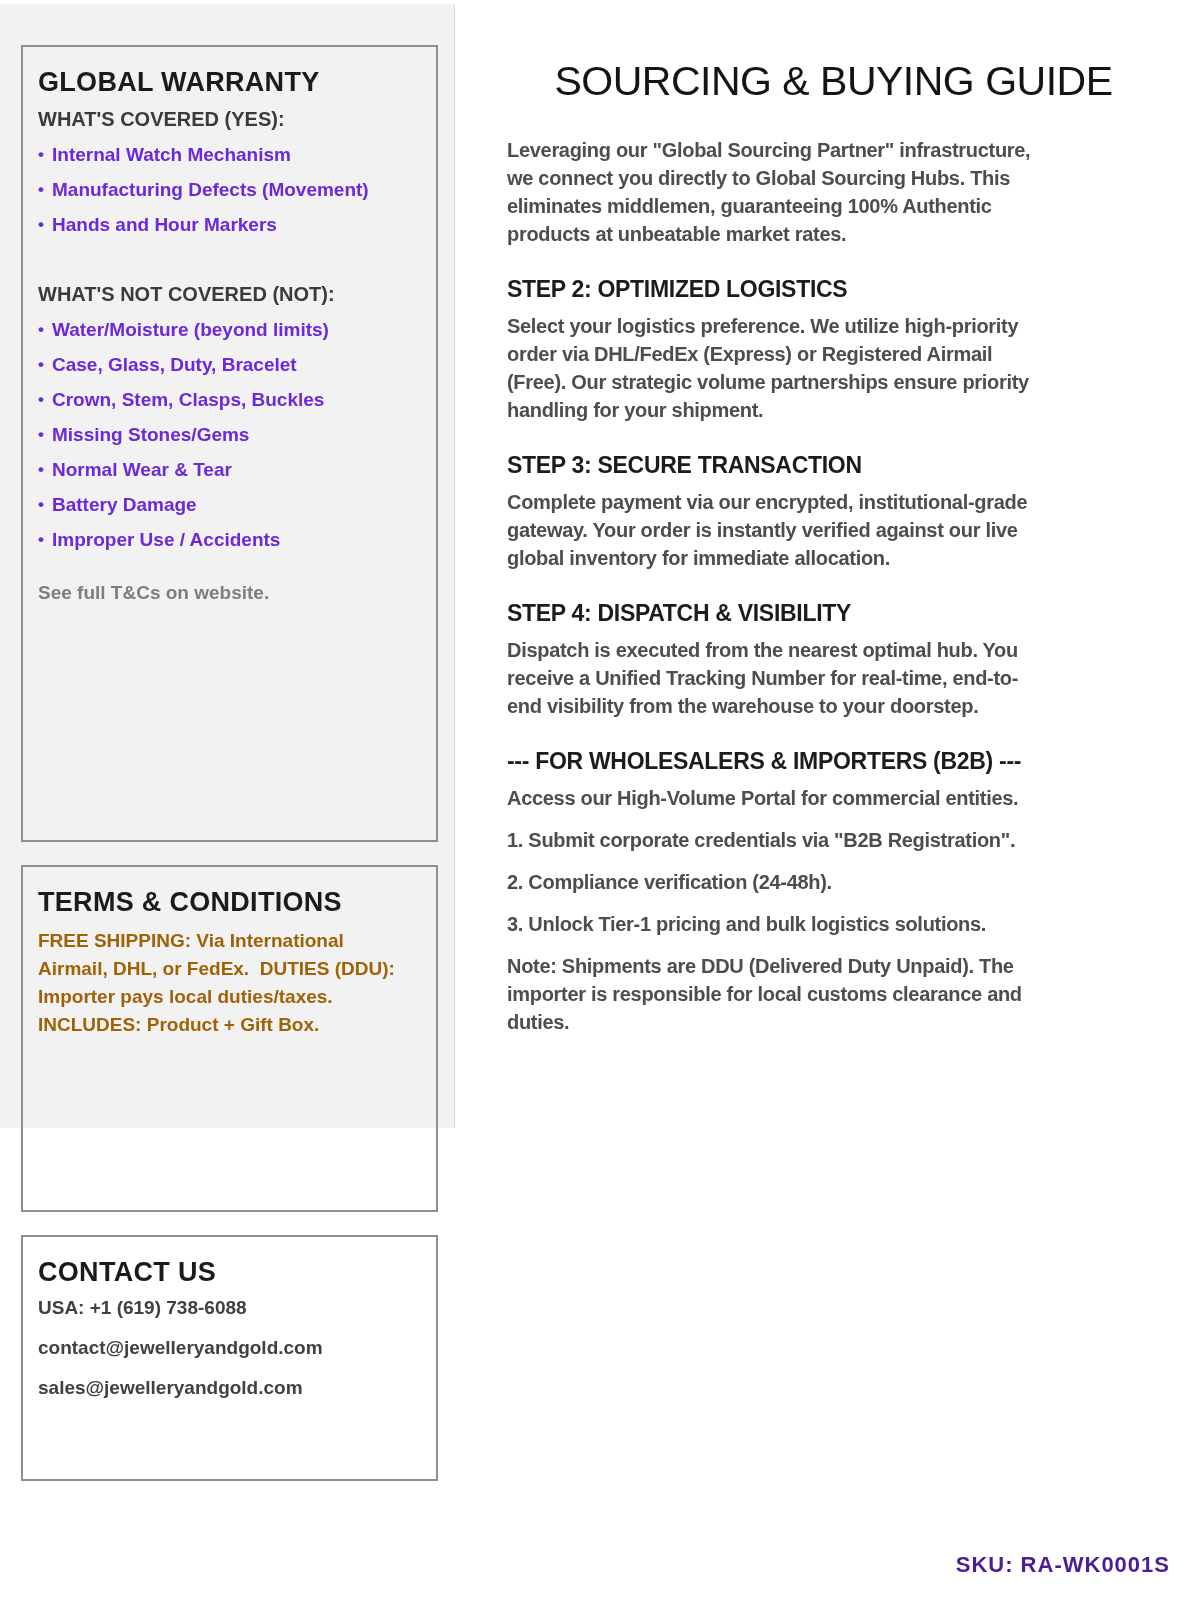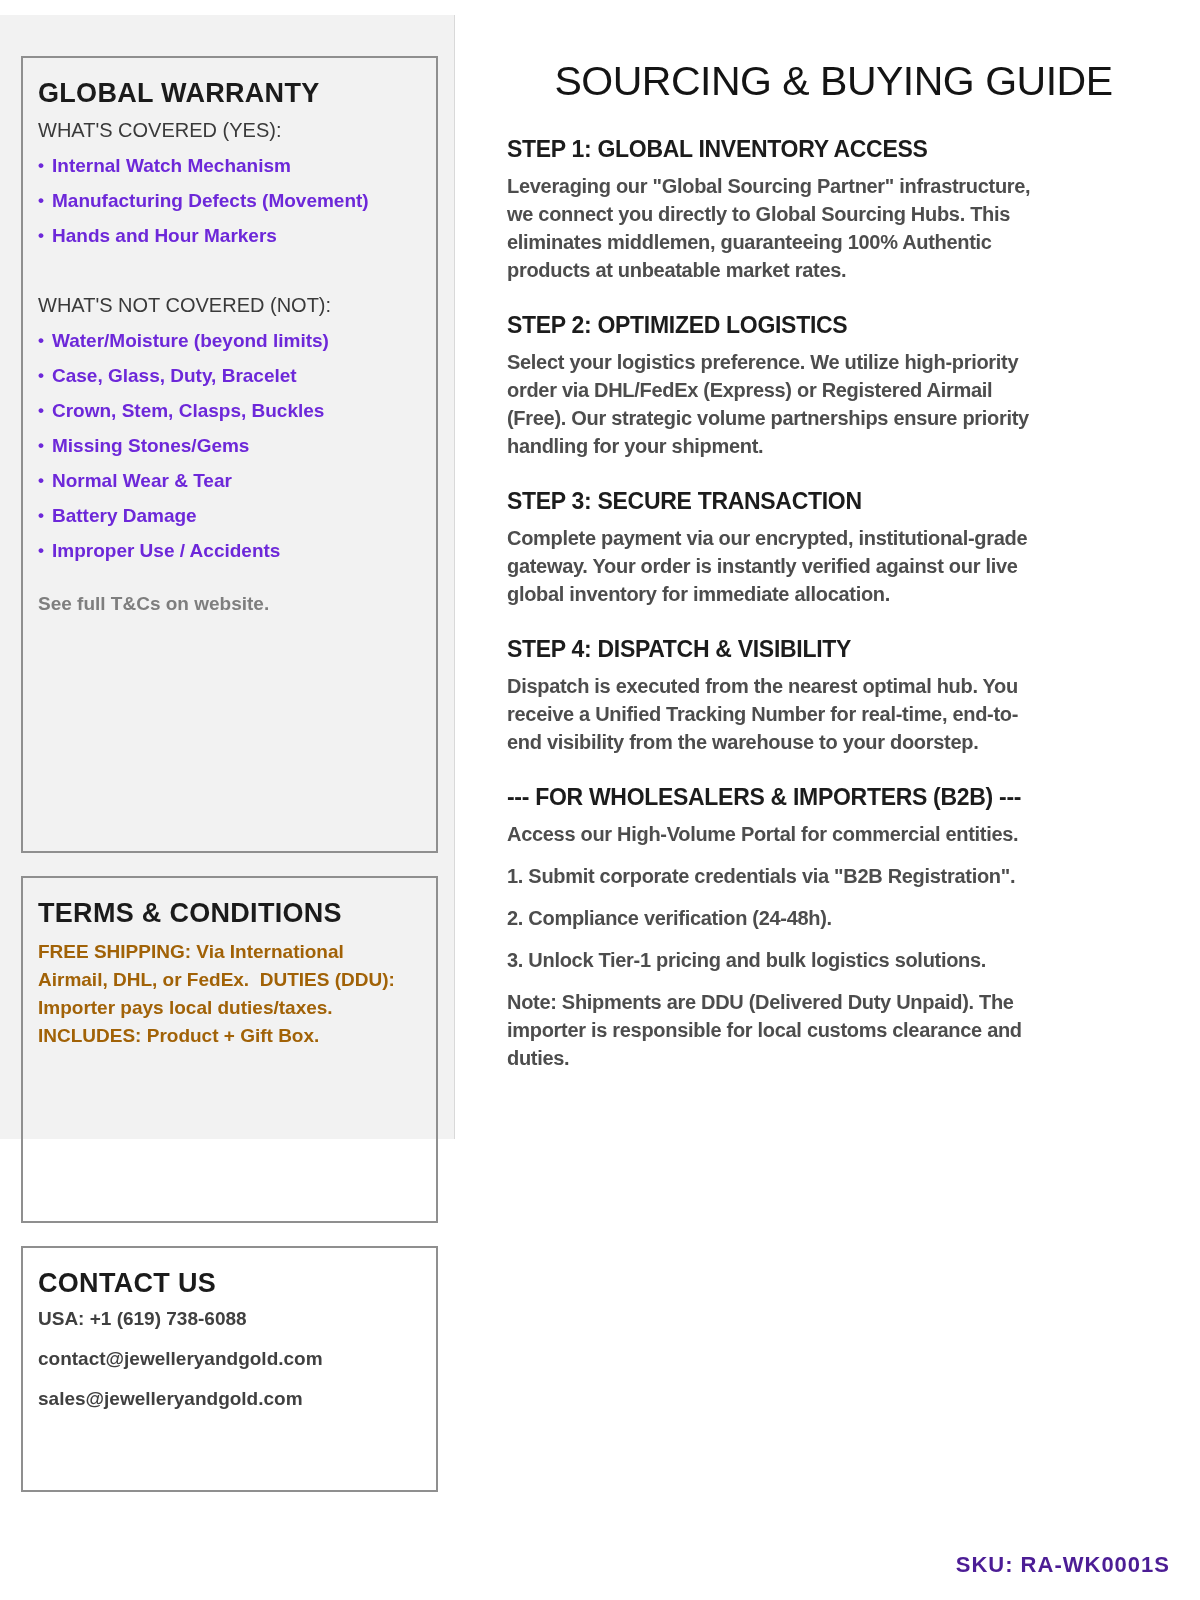--- a/index.html
+++ b/index.html
@@ -13,21 +13,21 @@
   }
   .page {
     position: relative;
     width: 1200px;
     height: 1600px;
   }
 
   
   .sidebar {
     position: absolute;
-    left: 0; top: 15px;
+    left: 0; top: 4px;
     width: 455px;
     height: 1124px;
     background: #f2f2f2;
     border-right: 1px solid #d9d9d9;
     box-sizing: border-box;
   }
   .box {
     border: 2px solid #8f8f8f;
     margin: 0 16px 0 21px;
     padding: 10px 15px;
@@ -42,21 +42,21 @@
     font-size: 27px;
     line-height: 30px;
     font-weight: 800;
     letter-spacing: 0.3px;
     color: #1b1b1b;
   }
   .sub-heading {
     margin: 12px 0 0 0;
     font-size: 20px;
     line-height: 21px;
-    font-weight: 400;
+    font-weight: 700;
     color: #3a3a3a;
   }
   .sub-heading.not-covered { margin-top: 50px; }
   ul.bullet-list {
     list-style: none;
     margin: 15px 0 0 0;
     padding: 0;
   }
   ul.bullet-list li {
     position: relative;
@@ -187,21 +187,20 @@
           <p class="contact-line">sales@jewelleryandgold.com</p>
         </div>
     </section>
 
   </aside>
 
   <main class="main">
     <h1 class="guide-title">SOURCING &amp; BUYING GUIDE</h1>
     <div class="sections">
         <section class="step-section">
-          <h3 class="section-heading">STEP 1: GLOBAL INVENTORY ACCESS</h3>
           <p class="section-para">Leveraging our "Global Sourcing Partner" infrastructure, we connect you directly to Global Sourcing Hubs. This eliminates middlemen, guaranteeing 100% Authentic products at unbeatable market rates.</p>
         </section>
         <section class="step-section">
           <h3 class="section-heading">STEP 2: OPTIMIZED LOGISTICS</h3>
           <p class="section-para">Select your logistics preference. We utilize high-priority order via DHL/FedEx (Express) or Registered Airmail (Free). Our strategic volume partnerships ensure priority handling for your shipment.</p>
         </section>
         <section class="step-section">
           <h3 class="section-heading">STEP 3: SECURE TRANSACTION</h3>
           <p class="section-para">Complete payment via our encrypted, institutional-grade gateway. Your order is instantly verified against our live global inventory for immediate allocation.</p>
         </section>

